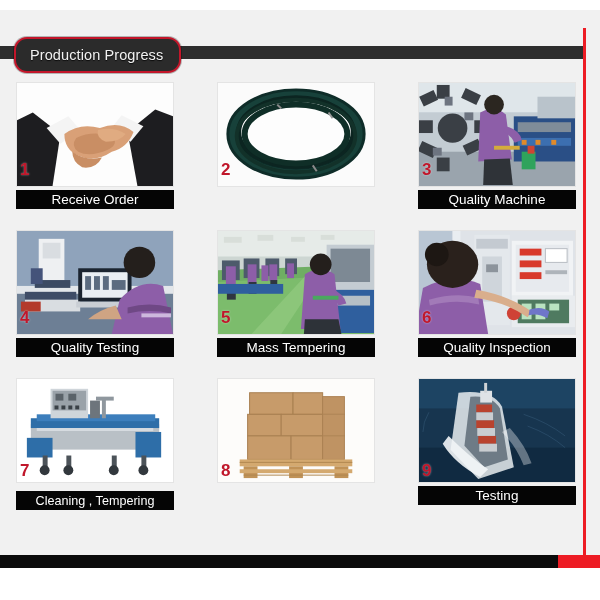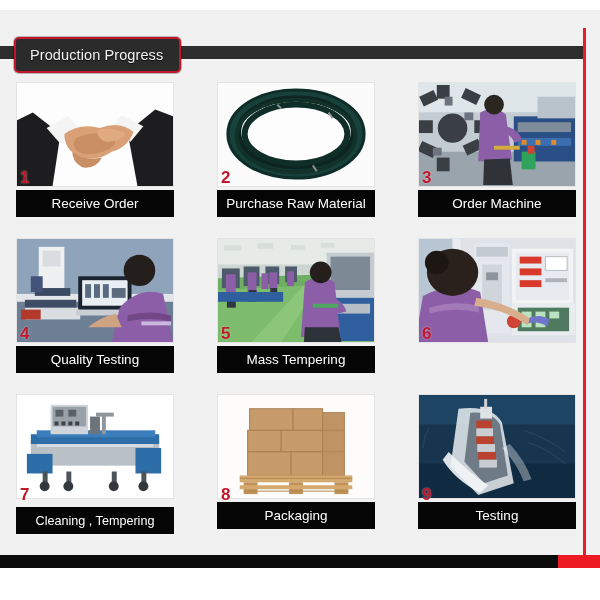--- a/index.html
+++ b/index.html
@@ -28,21 +28,21 @@
     background: #2d2d2d;
   }
   .title-pill {
     position: absolute;
     left: 14px; top: 37px;
     height: 32px;
     padding: 0 16px 0 14px;
     display: flex; align-items: center;
     background: #2b2b2b;
     border: 2px solid #c3162a;
-    border-radius: 5px;
+    border-radius: 13px;
     box-shadow: 0 0 0 1px rgba(0,0,0,0.25);
     z-index: 5;
   }
   .title-pill span {
     color: #f2f2f2;
     font-size: 14.5px;
     letter-spacing: .1px;
     white-space: nowrap;
     text-shadow: 0 1px 1px rgba(0,0,0,.8);
   }
@@ -91,21 +91,21 @@
     left: 4px; bottom: -3px;
     font-size: 17px;
     font-weight: bold;
     color: #c0172b;
     z-index: 4;
     line-height: 1;
     text-shadow: 0 0 2px rgba(255,255,255,.55);
   }
   .label {
     margin-top: 3px;
-    height: 27px;
+    height: 19px;
     background: #050505;
     color: #ffffff;
     display: flex; align-items: center; justify-content: center;
     font-size: 13.5px;
     white-space: nowrap;
     overflow: hidden;
   }
   .label.tight { font-size: 12.6px; margin-top: 8px; }
 </style>
 </head>
@@ -153,21 +153,20 @@
           <ellipse cx="79" cy="54" rx="60" ry="37" fill="none" stroke="#123129" stroke-width="4"></ellipse>
           <ellipse cx="79" cy="52" rx="52" ry="30" fill="#fdfdfd"></ellipse>
           <ellipse cx="79" cy="52" rx="52" ry="30" fill="none" stroke="#0f2e27" stroke-width="6"></ellipse>
           <path d="M60 22 L64 26" stroke="#8a8a8a" stroke-width="2"></path>
           <path d="M112 30 L116 36" stroke="#9a9a9a" stroke-width="2"></path>
           <path d="M96 84 L100 90" stroke="#8a8a8a" stroke-width="2"></path>
           <ellipse cx="60" cy="38" rx="16" ry="8" fill="#ffffff" opacity=".22"></ellipse>
         </svg>
       </div>
       <div class="step-num" style="bottom:31px">2</div>
-      <div class="label">Purchase Raw Material</div>
     </div>
 
     <div class="cell">
       <div class="photo">
         <svg viewBox="0 0 158 105" preserveAspectRatio="none">
           <rect width="158" height="105" fill="#cfd7dc"></rect>
           <rect y="0" width="158" height="30" fill="#dfe6ea"></rect>
           <rect y="30" width="158" height="40" fill="#c3ccd3"></rect>
           <rect y="70" width="158" height="35" fill="#9aa4ad"></rect>
           <g fill="#3a3f45">
@@ -198,21 +197,21 @@
           <path d="M62 30 q14 -8 26 2 l6 46 -34 2 z" fill="#8d5ea8"></path>
           <circle cx="76" cy="22" r="10" fill="#2b2620"></circle>
           <path d="M66 78 l26 -1 3 27 -30 0 z" fill="#2f3338"></path>
           <path d="M88 44 q14 4 16 14 l-7 3 q-5 -9 -12 -11 z" fill="#8d5ea8"></path>
           <rect x="76" y="64" width="26" height="4" fill="#d4ac3c"></rect>
           <rect x="104" y="70" width="14" height="18" fill="#2fa35c"></rect>
           <rect x="110" y="64" width="7" height="8" fill="#cf4433"></rect>
         </svg>
       </div>
       <div class="step-num" style="bottom:31px">3</div>
-      <div class="label">Order Machine</div>
+      <div class="label">Quality Machine</div>
     </div>
 
     <div class="cell">
       <div class="photo">
         <svg viewBox="0 0 158 105" preserveAspectRatio="none">
           <rect width="158" height="105" fill="#8fa3bb"></rect>
           <rect y="60" width="158" height="45" fill="#6d7f95"></rect>
           <rect x="0" y="56" width="158" height="8" fill="#e2e6ea"></rect>
           <rect x="22" y="8" width="26" height="46" fill="#eef0f2"></rect>
           <rect x="26" y="12" width="18" height="16" fill="#d9dde1"></rect>
@@ -320,20 +319,21 @@
           <circle cx="96" cy="84" r="7" fill="#cf4236"></circle>
           <path d="M4 58 q30 -16 58 -4 l8 51 -74 0 z" fill="#8d5ea8"></path>
           <path d="M10 70 q28 -8 50 -2 l1 7 q-24 -6 -50 1 z" fill="#a27ab8"></path>
           <ellipse cx="34" cy="34" rx="26" ry="24" fill="#2a211c"></ellipse>
           <ellipse cx="18" cy="24" rx="12" ry="12" fill="#1d1713"></ellipse>
           <path d="M58 60 q34 6 56 22 l-4 6 q-22 -16 -54 -20 z" fill="#d9ae8c"></path>
           <path d="M112 80 q12 -4 20 2 l-2 7 q-10 -6 -19 -3 z" fill="#6f76c9"></path>
         </svg>
       </div>
       <div class="step-num" style="bottom:31px">6</div>
+      <div class="label">Quality Inspection</div>
     </div>
 
     <div class="cell">
       <div class="photo">
         <svg viewBox="0 0 158 105" preserveAspectRatio="none">
           <rect width="158" height="105" fill="#ffffff"></rect>
           <rect x="14" y="46" width="130" height="26" fill="#b9c0c6"></rect>
           <rect x="14" y="40" width="130" height="10" fill="#2e6ea8"></rect>
           <rect x="20" y="36" width="120" height="7" fill="#3c7ebc"></rect>
           <rect x="10" y="60" width="26" height="20" fill="#2e6ea8"></rect>
@@ -397,21 +397,20 @@
             <rect x="118" y="89" width="14" height="12"></rect>
           </g>
           <rect x="22" y="92" width="114" height="4" fill="#d4a96f"></rect>
           <g stroke="#b08850" stroke-width="1" fill="none">
             <path d="M22 85 L136 85"></path>
               <path d="M26 98 L132 98"></path>
           </g>
         </svg>
       </div>
       <div class="step-num" style="bottom:31px">8</div>
-      <div class="label">Packaging</div>
     </div>
 
     <div class="cell">
       <div class="photo">
         <svg viewBox="0 0 158 105" preserveAspectRatio="none">
           <rect width="158" height="105" fill="#17354f"></rect>
           <rect y="0" width="158" height="30" fill="#1d4463"></rect>
           <rect y="70" width="158" height="35" fill="#102a41"></rect>
           <path d="M40 14 q34 -4 44 14 l12 62 -36 12 -28 -30 z" fill="#e9edf0" opacity=".85"></path>
           <path d="M52 18 q22 -2 30 12 l8 52 -24 8 -20 -22 z" fill="#6e7b86"></path>

